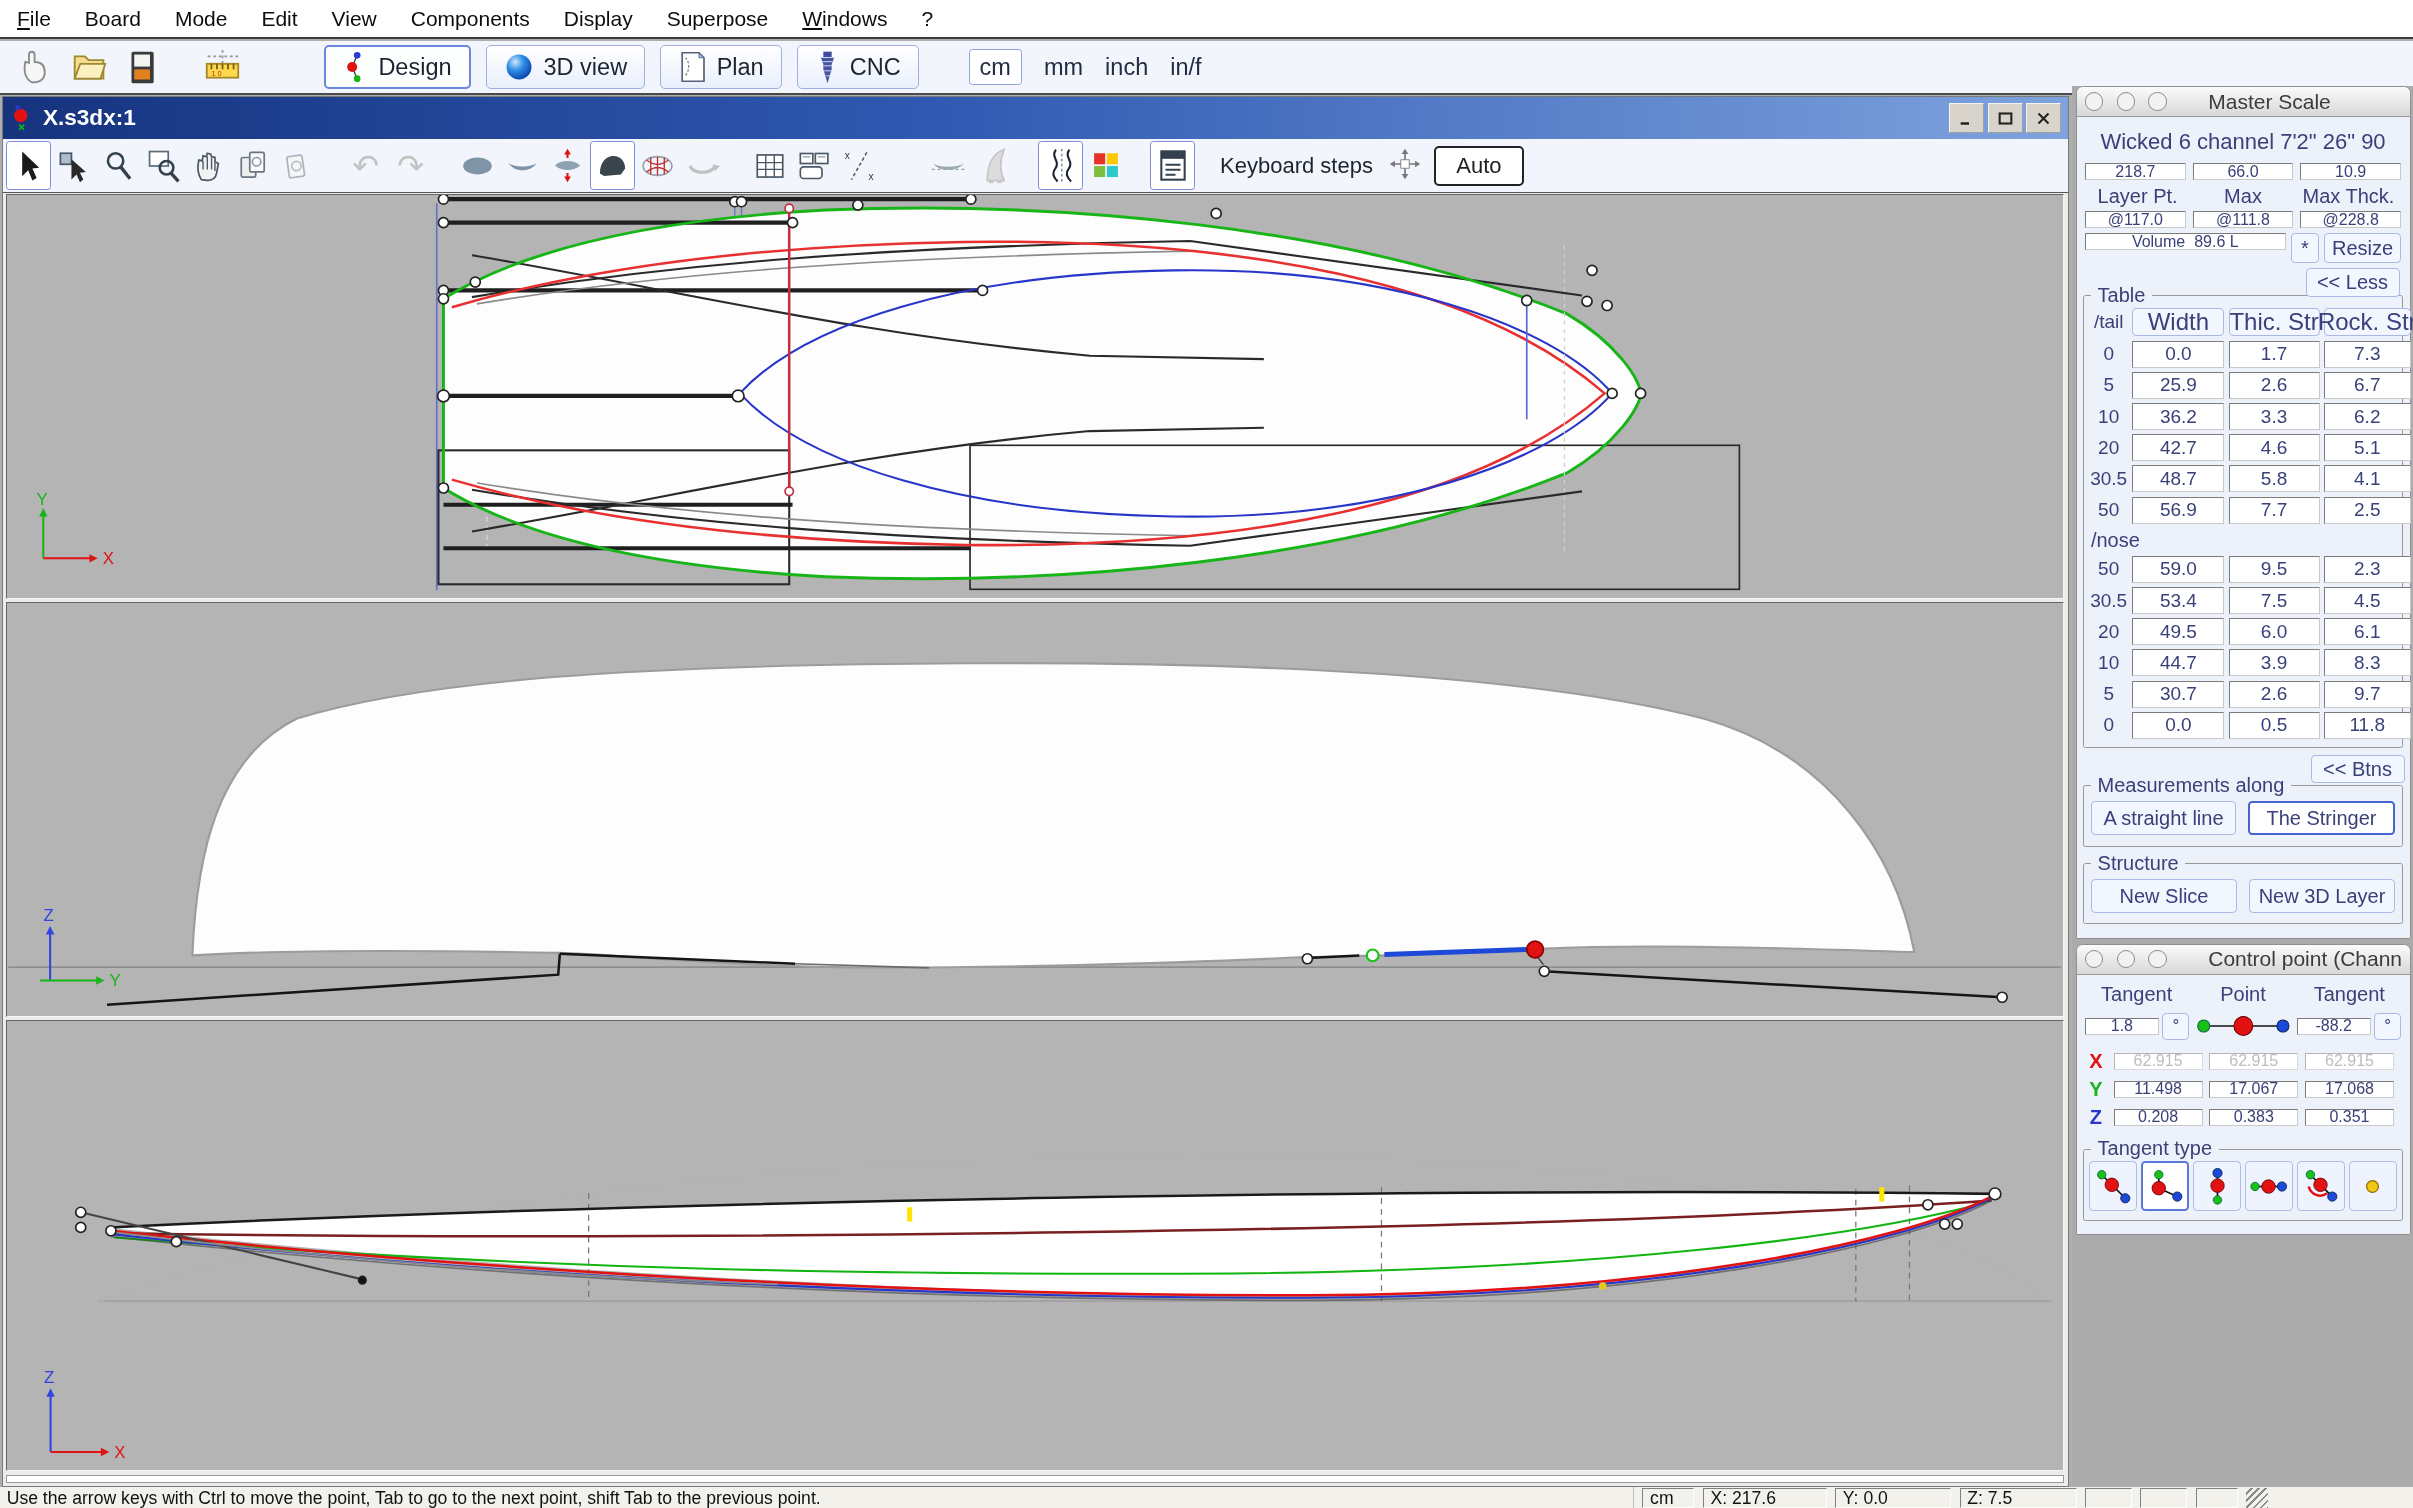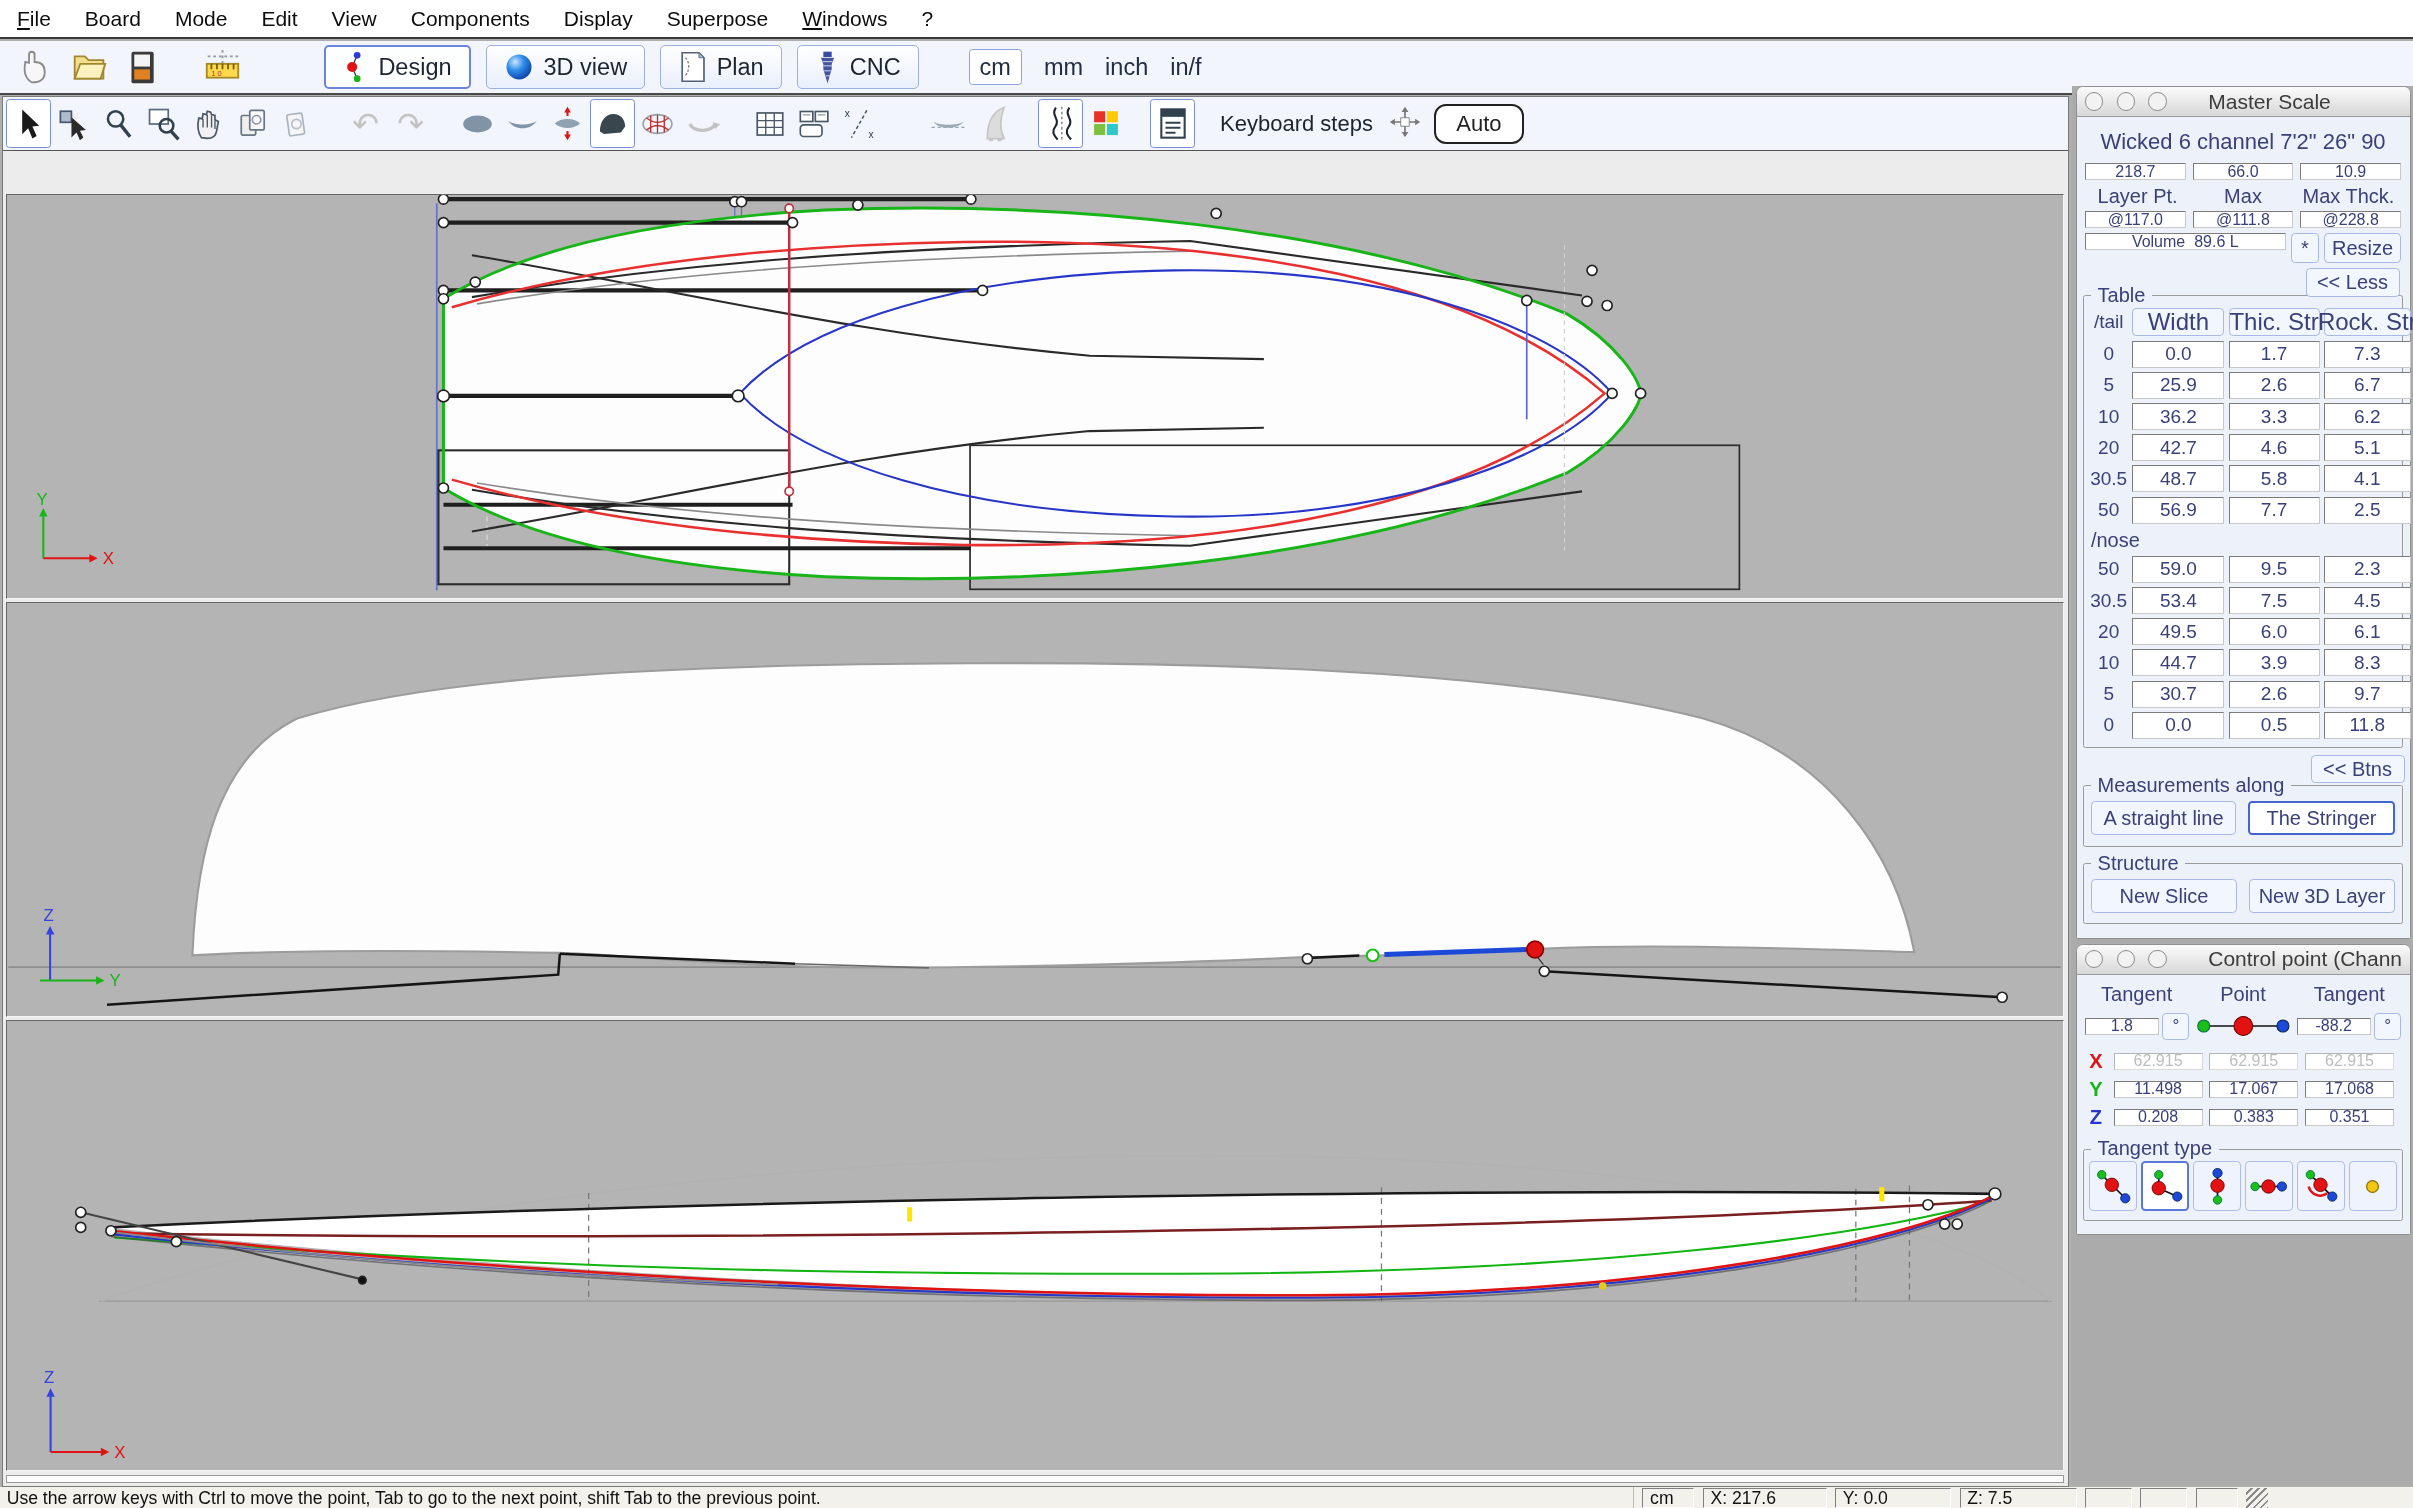--- a/index.html
+++ b/index.html
@@ -52,21 +52,21 @@
   }
   .dt-btn {
     width:45px; height:49px; display:flex; align-items:center; justify-content:center;
     border:1.7px solid transparent; border-radius:3.4px; flex:none;
   }
   .dt-btn.active { border-color:#7b8fd8; background:#ffffff; }
   .dt-gap { width:22px; flex:none; }
   .kb-label { font-size:22px; color:#1c2430; margin:0 16px 0 25px; }
   .auto-btn {
     border:2.5px solid #222; background:#fff; font-size:22px; color:#222;
-    padding:5px 20px; margin-left:13.4px; border-radius:12px;
+    padding:5px 20px; margin-left:13.4px; border-radius:5px;
   }
   .undo-glyph { font-size:32px; color:#c3c3c3; line-height:1; }
   
   .vpanel { position:absolute; left:3.4px; width:2058px; border:1.7px solid; border-color:#666 #f6f6f6 #f6f6f6 #666; background:#b4b4b4; }
   .vpanel svg { display:block; }
   .panel-top { top:97px; height:405px; }
   .panel-mid { top:505px; height:415px; }
   .panel-bot { top:923px; height:451px; }
   .doc-bottomstrip {
     position:absolute; left:3.4px; top:1378px; width:2058px; height:8.4px;
@@ -226,20 +226,43 @@
   </button>
   <div class="units">
     <span class="unit-box">cm</span>
     <span>mm</span>
     <span>inch</span>
     <span>in/f</span>
   </div>
 </div>
 
 <div class="docwindow">
+  <div class="doc-titlebar">
+    <svg width="28.5" height="32" viewBox="0 0 34 38">
+        <circle cx="14" cy="16" r="8" fill="#e01212"></circle>
+        <path d="M8 4 l5 5 M13 4 l-5 5" stroke="#2a3bd8" stroke-width="2"></path>
+        <path d="M12 27 l6 6 M18 27 l-6 6" stroke="#18b518" stroke-width="2"></path>
+      </svg>
+    <span class="doc-title">X.s3dx:1</span>
+    <span class="win-btn">
+        <svg width="17" height="15" viewBox="0 0 20 18">
+          <line x1="3" y1="15" x2="13" y2="15" stroke="#222" stroke-width="3"></line>
+        </svg>
+      </span>
+    <span class="win-btn">
+        <svg width="17" height="15" viewBox="0 0 20 18">
+          <rect x="3" y="3" width="14" height="12" fill="none" stroke="#222" stroke-width="2.5"></rect>
+        </svg>
+      </span>
+    <span class="win-btn">
+        <svg width="17" height="15" viewBox="0 0 20 18">
+          <path d="M4 3 L16 15 M16 3 L4 15" stroke="#222" stroke-width="2.5"></path>
+        </svg>
+      </span>
+  </div>
 
   <div class="doc-toolbar">
     <span class="dt-btn active">
         <svg width="34" height="34" viewBox="0 0 40 40">
           <path d="M12 3 L12 32 L19 25 L24 37 L29 34 L24 23 L32 22 Z" fill="#1a1a1a"></path>
         </svg>
       </span>
     <span class="dt-btn">
         <svg width="34" height="34" viewBox="0 0 40 40">
           <rect x="4" y="5" width="13" height="13" fill="#aebccc" stroke="#45566b" stroke-width="2"></rect>

